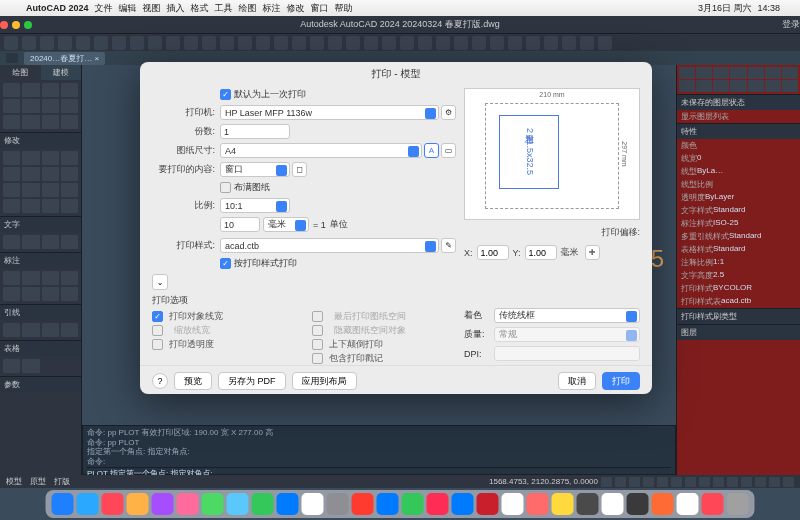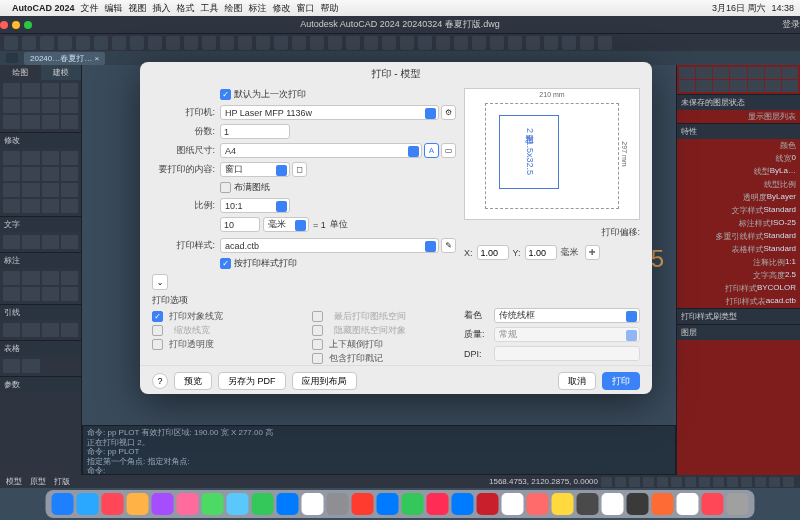--- a/index.html
+++ b/index.html
@@ -1,19 +1,19 @@
 <!DOCTYPE html>
 <html><head>
 <meta charset="utf-8">
 <style>
 * { box-sizing: border-box; margin: 0; padding: 0; font-family: -apple-system, "PingFang SC", sans-serif; }
 body { width: 800px; height: 520px; background: #3a4b5c; overflow: hidden; position: relative; font-size: 9px; }
 
 
-.menubar { height: 16px; background: linear-gradient(#f8f8f8,#e8e8e8); display: flex; align-items: center; padding: 0 6px; font-size: 9px; color: #222; }
+.menubar { height: 16px; background: linear-gradient(#f8f8f8,#e8e8e8); display: flex; align-items: center; padding: 0 20px; font-size: 9px; color: #222; }
 .menubar .apple { font-size: 10px; margin-right: 6px; }
 .menubar .appname { font-weight: 600; margin-right: 6px; }
 .menubar .mi { margin-right: 6px; }
 .menubar .right { margin-left: auto; display: flex; gap: 6px; align-items: center; }
 .menubar .right span { font-size: 9px; }
 
 
 .titlebar { height: 17px; background: #2e3540; display: flex; align-items: center; padding: 0 0; color: #bbb; }
 .traffic { display: flex; gap: 4px; }
 .traffic div { width: 8px; height: 8px; border-radius: 50%; }
@@ -37,21 +37,21 @@
 .lp-head div { flex: 1; text-align: center; padding: 2px; background: #33424f; }
 .lp-head .active { background: #2e3540; }
 .lp-grid { display: grid; grid-template-columns: repeat(4, 1fr); gap: 2px; padding: 3px; }
 .lp-grid .tool { height: 14px; background: #3a4350; border-radius: 1px; }
 .lp-sec { font-size: 8px; color: #ccc; padding: 2px 4px; border-top: 1px solid #1a1f27; background: #2a3340; }
 
 .rightpanel { width: 124px; background: #7f1d1d; border-left: 1px solid #1a1f27; overflow: hidden; }
 .rp-icons { display: grid; grid-template-columns: repeat(7, 1fr); gap: 1px; padding: 2px; }
 .rp-icons div { height: 12px; background: #3a4350; }
 .rp-sec { font-size: 8px; color: #ccc; padding: 2px 4px; border-top: 1px solid #1a1f27; background: #2a3340; }
-.rp-row { display: flex; justify-content: flex-end; font-size: 8px; color: #aaa; padding: 1px 4px; }
+.rp-row { display: flex; justify-content: flex-start; font-size: 8px; color: #aaa; padding: 1px 4px; }
 .rp-row .val { color: #cde; }
 
 .canvas { flex: 1; background: #3a4b5c; position: relative; }
 .canvas .big { position: absolute; right: 12px; top: 180px; font-size: 24px; color: #e5a55c; }
 
 
 .cmdline { position: absolute; left: 82px; right: 124px; bottom: 45px; height: 50px; background: #253240; font-size: 8px; color: #9ab; padding: 2px 4px; line-height: 1.2; border: 1px solid #1a1f27; }
 
 
 .status { position: absolute; bottom: 32px; left: 0; right: 0; height: 13px; background: #2e3540; display: flex; align-items: center; font-size: 8px; color: #ccc; padding: 0 6px; }
@@ -327,21 +327,20 @@
           <span class="val">acad.ctb</span>
         </div>
       </div>
     <div class="rp-sec">打印样式刷类型</div>
     <div class="rp-sec">图层</div>
   </div>
 </div>
 
 <div class="cmdline">
   <div>命令: pp PLOT 有效打印区域: 190.00 宽 X 277.00 高</div>
-  <div>正在打印视口 2。</div>
   <div>命令: pp PLOT</div>
   <div>指定第一个角点: 指定对角点:</div>
   <div>命令:</div>
   <div style="color:#cde;border-top:1px solid #1a1f27;margin-top:1px;padding-top:1px">PLOT 指定第一个角点: 指定对角点:</div>
 </div>
 
 <div class="status">
   <span class="tab">模型</span>
   <span class="tab">原型</span>
   <span class="tab">打版</span>

